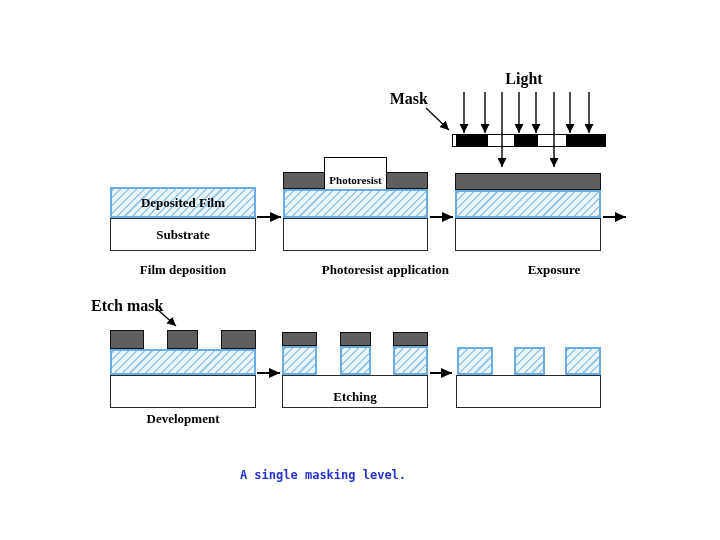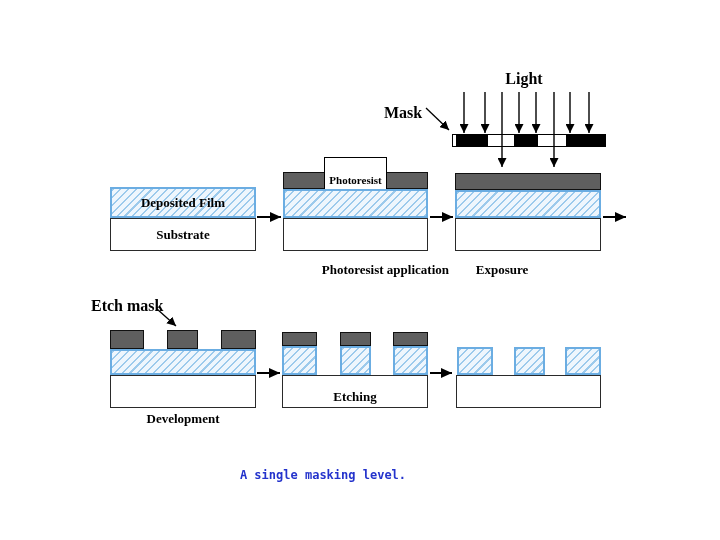--- a/index.html
+++ b/index.html
@@ -56,35 +56,36 @@
 <body>
 
 <div id="stage">
 
   <div class="abs film" style="left:110px;top:187px;width:146px;height:31px;">
     <span class="layer-label">Deposited Film</span>
   </div>
   <div class="abs substrate" style="left:110px;top:218px;width:146px;height:33px;">
     <span class="layer-label">Substrate</span>
   </div>
+  <div class="abs step-label" style="left:110px;top:262px;width:146px;">Film deposition</div>
 
   <div class="abs resist" style="left:283px;top:172px;width:145px;height:17px;">
     <span class="resist-tag">Photoresist</span>
   </div>
   <div class="abs film" style="left:283px;top:189px;width:145px;height:29px;"></div>
   <div class="abs substrate" style="left:283px;top:218px;width:145px;height:33px;"></div>
   <div class="abs step-label" style="left:263px;top:262px;width:186px;text-align:right;">Photoresist application</div>
 
   <div class="abs resist" style="left:455px;top:173px;width:146px;height:17px;"></div>
   <div class="abs film" style="left:455px;top:190px;width:146px;height:28px;"></div>
   <div class="abs substrate" style="left:455px;top:218px;width:146px;height:33px;"></div>
-  <div class="abs step-label" style="left:429px;top:262px;width:146px;">Exposure</div>
+  <div class="abs step-label" style="left:481px;top:262px;width:146px;">Exposure</div>
 
   <div class="abs anno-label" style="left:494px;top:70px;width:60px;text-align:center;">Light</div>
-  <div class="abs anno-label" style="left:384px;top:104px;width:44px;text-align:left;">Mask</div>
+  <div class="abs anno-label" style="left:384px;top:90px;width:44px;text-align:right;">Mask</div>
   <div class="abs maskbar" style="left:452px;top:134px;width:154px;height:13px;">
     <div class="maskseg" style="left:3px;width:32px;"></div>
     <div class="maskseg" style="left:61px;width:24px;"></div>
     <div class="maskseg" style="left:113px;width:39px;"></div>
   </div>
 
   <div class="abs anno-label" style="left:91px;top:297px;width:70px;">Etch mask</div>
   <div class="abs resist" style="left:110px;top:330px;width:34px;height:19px;"></div>
   <div class="abs resist" style="left:167px;top:330px;width:31px;height:19px;"></div>
   <div class="abs resist" style="left:221px;top:330px;width:35px;height:19px;"></div>

